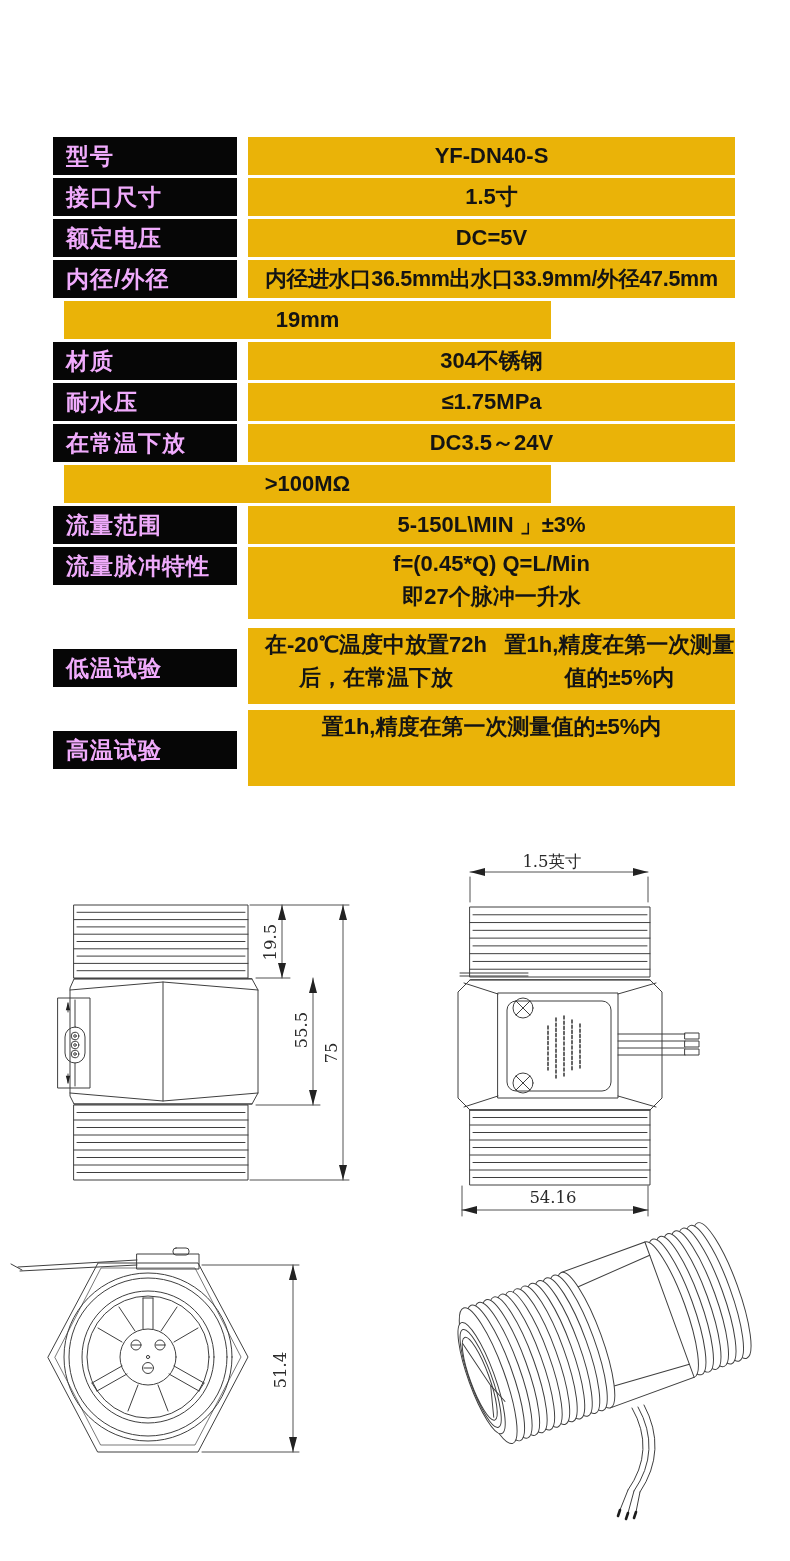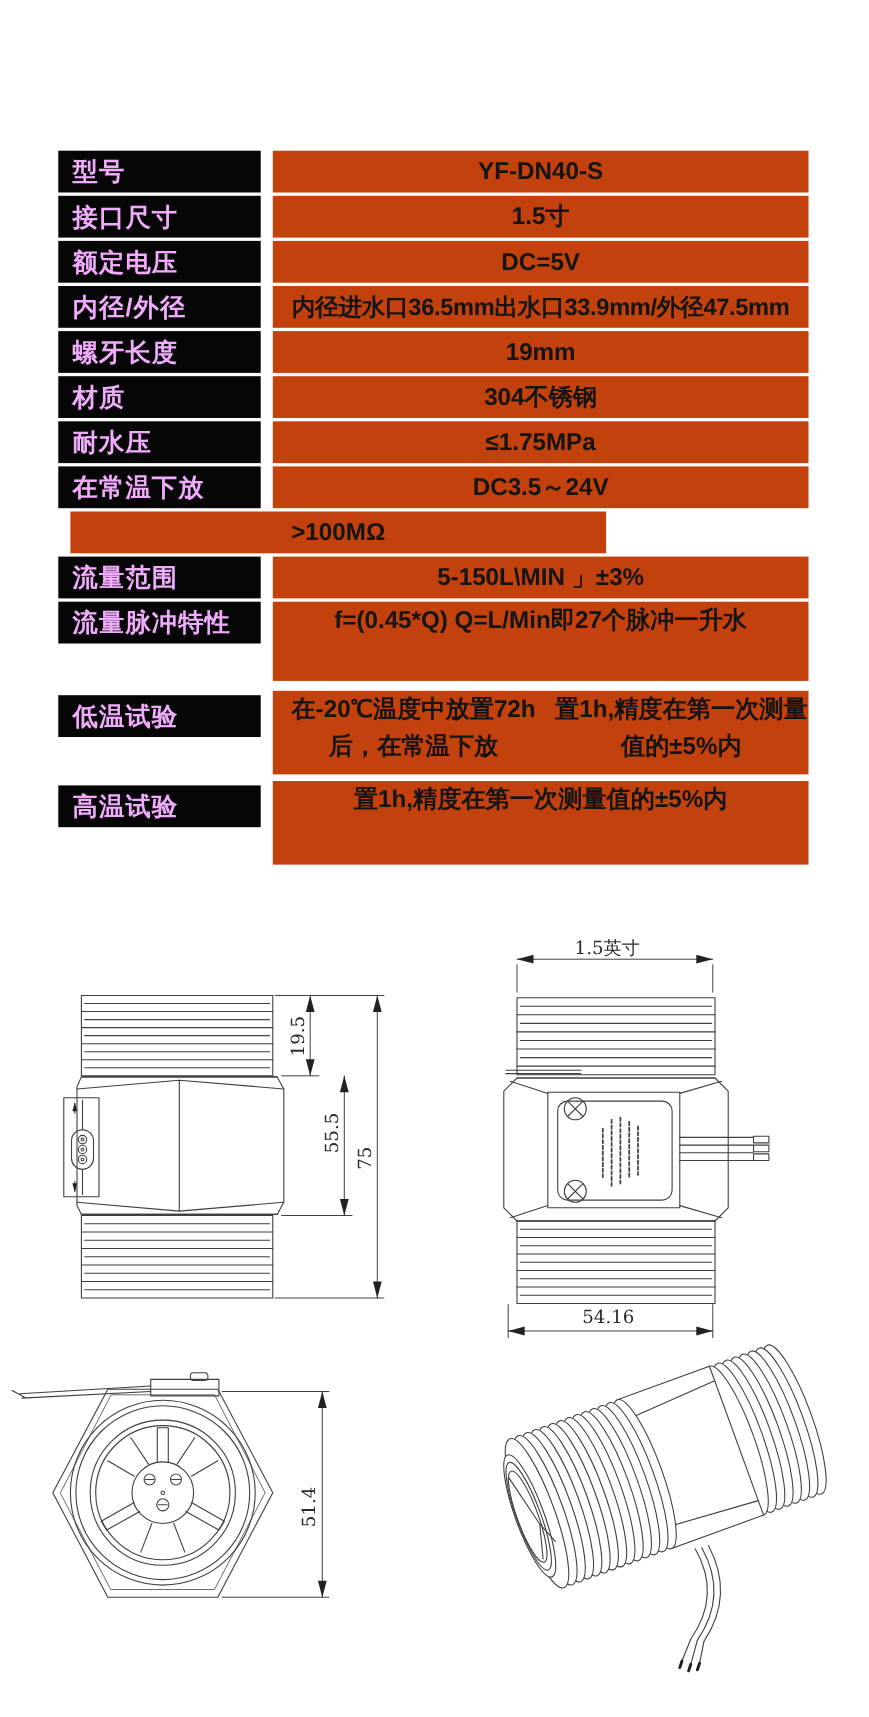--- a/index.html
+++ b/index.html
@@ -2,29 +2,29 @@
 <html><head>
 <meta charset="utf-8">
 <style>
   html,body{margin:0;padding:0;background:#fff;}
   body{width:790px;height:1561px;position:relative;font-family:"Liberation Sans",sans-serif;overflow:hidden;}
   .spec-table{position:absolute;left:53px;top:137px;width:682px;}
   .row{display:flex;align-items:flex-start;margin-bottom:3px;}
   .label{flex:none;width:184px;height:38px;line-height:38px;background:#060606;color:#f0abfc;
          font-weight:700;font-size:23px;padding-left:13px;box-sizing:border-box;letter-spacing:1px;
          white-space:nowrap;overflow:hidden;}
-  .value{flex:none;width:487px;margin-left:11px;background:#c2410c;color:#141414;
+  .value{flex:none;width:487px;margin-left:11px;background:#eab308;color:#141414;
          font-size:22px;font-weight:600;text-align:center;box-sizing:border-box;}
   .v1{height:38px;line-height:38px;white-space:nowrap;}
-  .v2{height:72px;display:flex;justify-content:center;line-height:33px;}
+  .v2{height:72px;display:flex;flex-direction:column;line-height:33px;}
   .dense{font-size:21.5px;letter-spacing:-0.3px;font-weight:700;}
   .row-pulse{margin-bottom:9px;}
   .row-test{margin-bottom:6px;}
   .row-test .value{height:76px;line-height:33px;display:flex;flex-direction:row;justify-content:center;font-size:22px;}
-  .row-test .label{margin-top:4px;}
+  .row-test .label{margin-top:21px;}
   .drawings{position:absolute;left:0;top:830px;}
   .dimtxt{font-family:"DejaVu Serif",serif;}
 </style>
 </head>
 <body>
 
 <div class="spec-table">
   <div class="row">
     <div class="label">型号</div>
     <div class="value v1">YF-DN40-S</div>
@@ -35,21 +35,20 @@
   </div>
   <div class="row">
     <div class="label">额定电压</div>
     <div class="value v1">DC=5V</div>
   </div>
   <div class="row">
     <div class="label">内径/外径</div>
     <div class="value v1 dense">内径进水口36.5mm出水口33.9mm/外径47.5mm</div>
   </div>
   <div class="row">
-    <div class="label">螺牙长度</div>
     <div class="value v1">19mm</div>
   </div>
   <div class="row">
     <div class="label">材质</div>
     <div class="value v1">304不锈钢</div>
   </div>
   <div class="row">
     <div class="label">耐水压</div>
     <div class="value v1">≤1.75MPa</div>
   </div>

